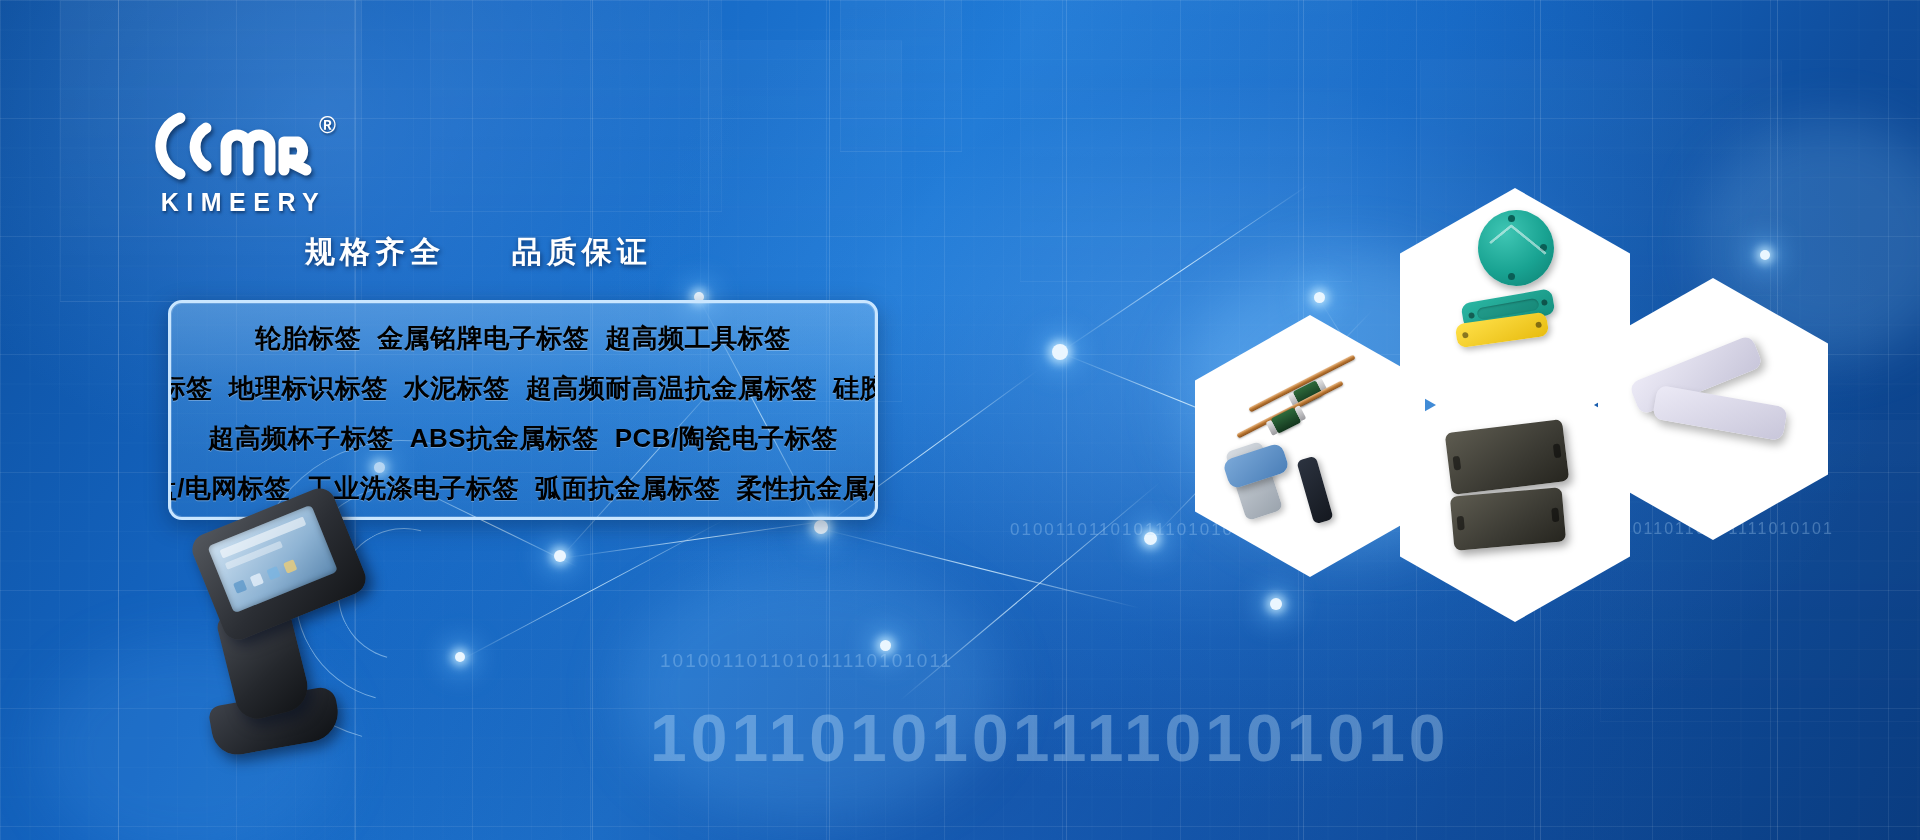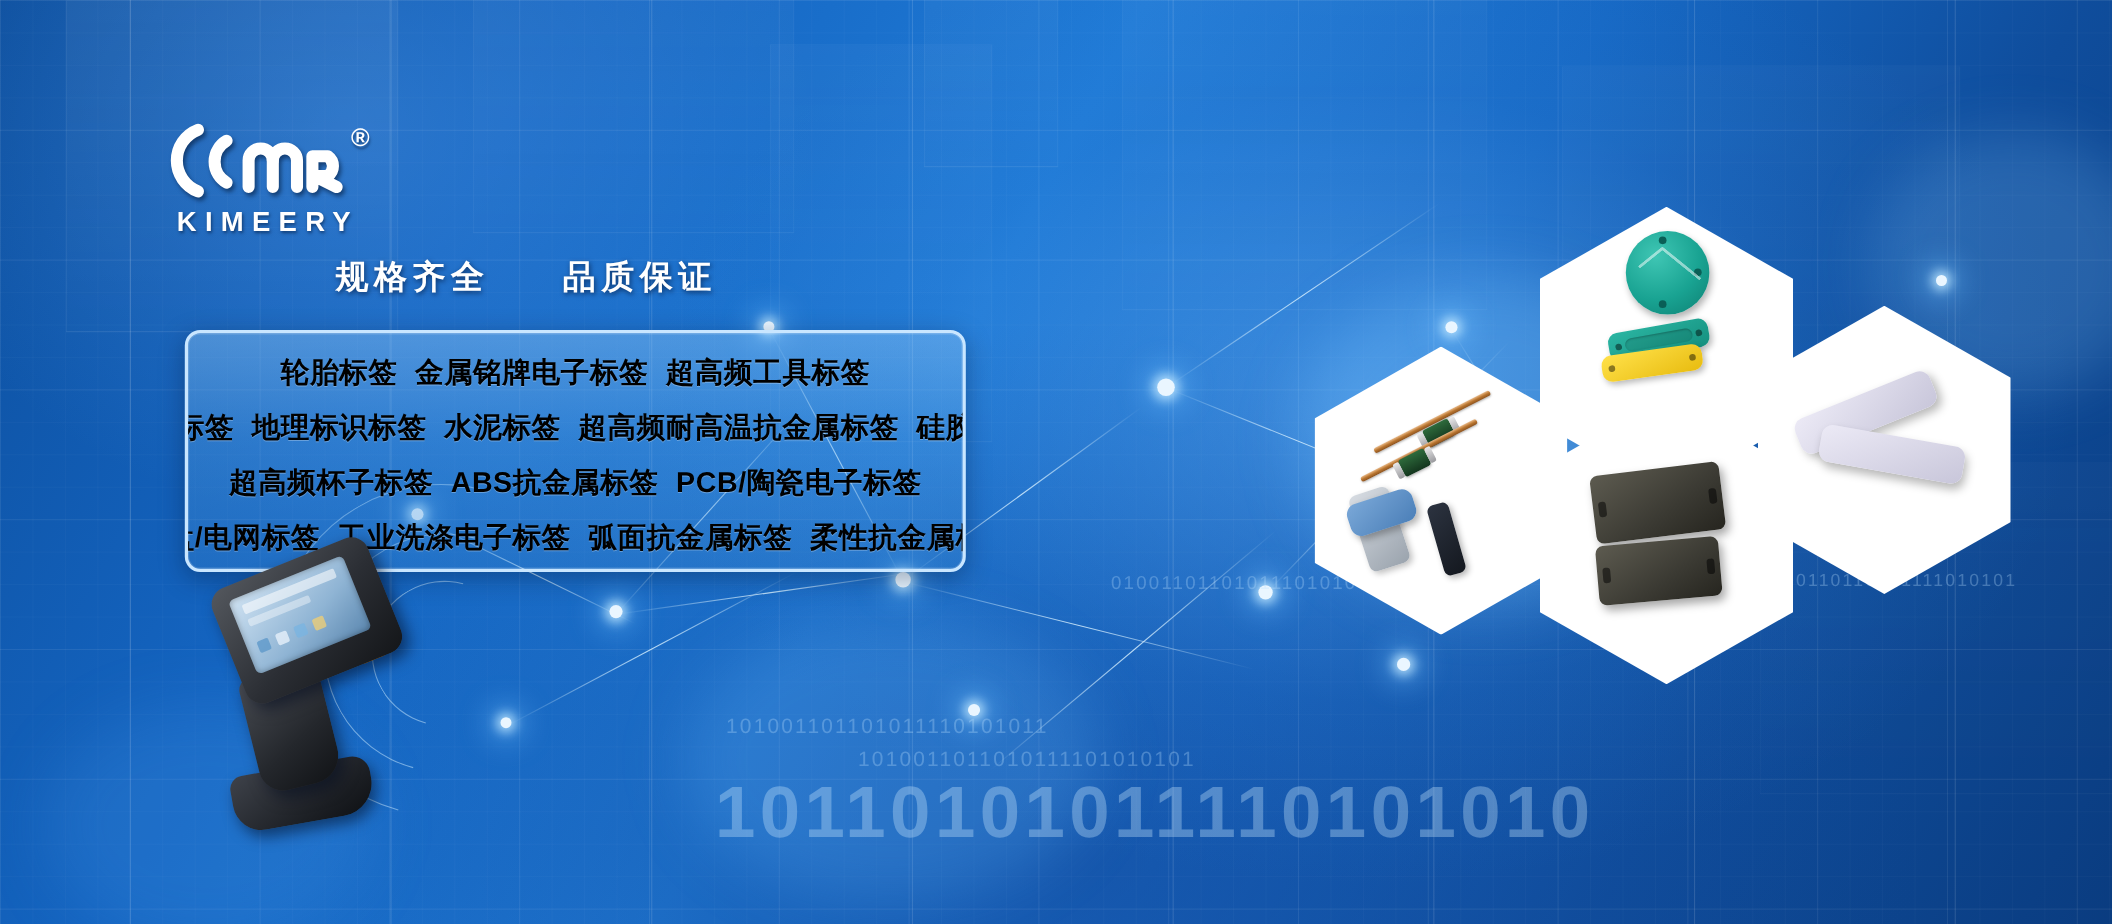--- a/index.html
+++ b/index.html
@@ -188,21 +188,20 @@
   </div>
 
   <div>
     <div class="ring" style="left:250px;top:440px;width:300px;height:300px;transform:rotate(-30deg);"></div>
     <div class="ring" style="left:295px;top:485px;width:215px;height:215px;transform:rotate(-30deg);"></div>
     <div class="ring" style="left:338px;top:528px;width:130px;height:130px;transform:rotate(-30deg);"></div>
   </div>
 
   <div class="binary" style="left:1010px;top:520px;font-size:17px;">01001101101011101010</div>
   <div class="binary" style="left:660px;top:650px;font-size:19px;">101001101101011110101011</div>
-  <div class="binary" style="left:780px;top:680px;font-size:19px;">1010011011010111101010101</div>
   <div class="binary" style="left:1600px;top:520px;font-size:16px;">0100110110101111010101</div>
   <div class="binary big" style="left:650px;top:700px;font-size:66px;text-align:right;">10110101011110101010</div>
 
   <div id="logo">
     <div class="logo-mark">
       <svg width="180" height="72" viewBox="0 0 180 72">
         <g fill="none" stroke="#ffffff" stroke-width="11" stroke-linecap="round">
           <path d="M30 8 A30 30 0 0 0 30 64"></path>
           <path d="M56 18 A22 22 0 0 0 56 56"></path>
         </g>

